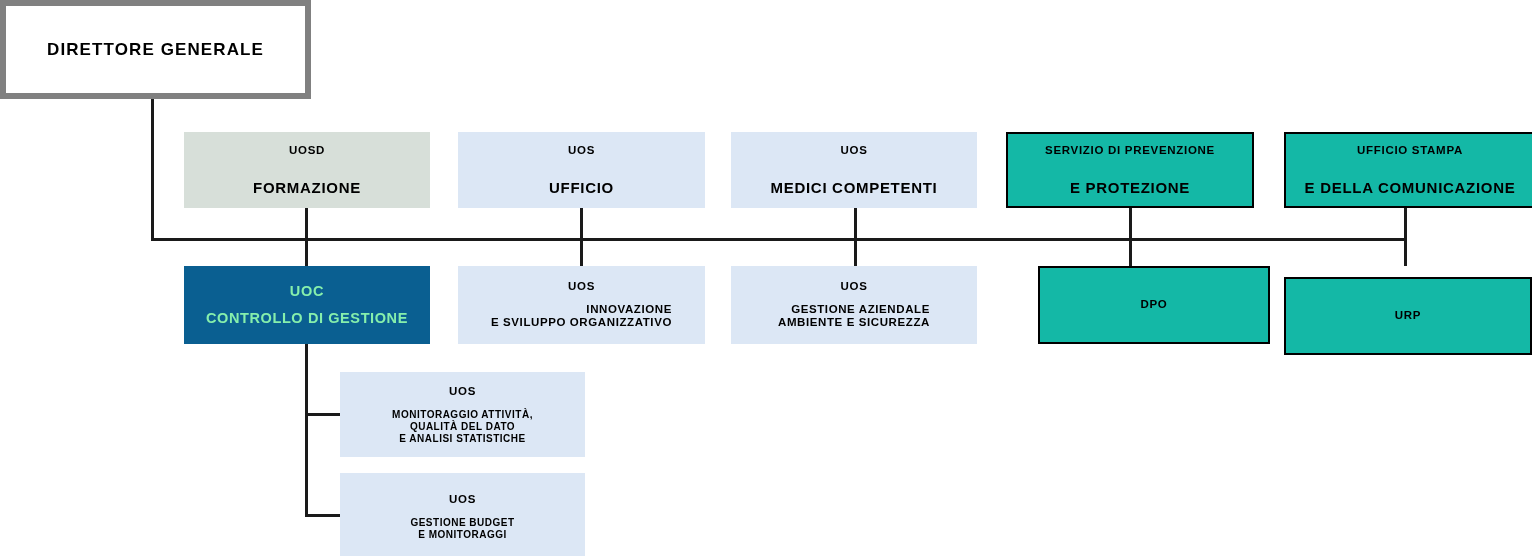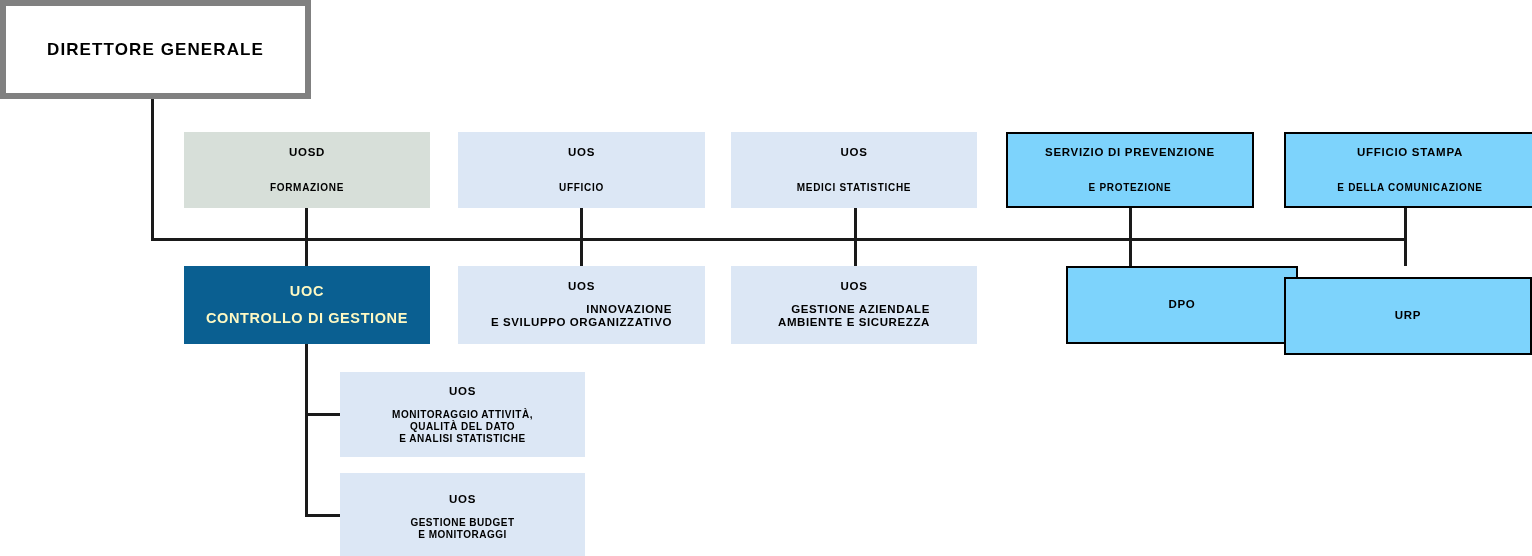--- a/index.html
+++ b/index.html
@@ -12,29 +12,29 @@
   .node .l1{font-weight:bold;letter-spacing:.2px;line-height:1.15;}
   .node .l2{font-weight:bold;letter-spacing:.2px;line-height:1.18;}
 
   
   .root{border:6px solid #808080;background:#ffffff;}
   .root .l1{font-size:17px;color:#000;letter-spacing:1.1px;}
 
   
   .v-sage{background:#d7dfd9;border:0;}
   .v-blue{background:#dce7f5;border:0;}
-  .v-outline{background:#7dd3fc;border:2.5px solid #000000;}
+  .v-outline{background:#14b8a6;border:2.5px solid #000000;}
   .v-darkblue{background:#0a5f91;border:0;}
 
   .v-sage .l1,.v-sage .l2,.v-blue .l1,.v-blue .l2,.v-outline .l1,.v-outline .l2{color:#000;}
-  .v-darkblue .l1,.v-darkblue .l2{color:#fef9c3;}
+  .v-darkblue .l1,.v-darkblue .l2{color:#86efac;}
 
   
   .r1 .l1{font-size:11.5px;letter-spacing:.7px;margin-bottom:22px;}
-  .r1 .l2{font-size:10px;letter-spacing:.7px;}
+  .r1 .l2{font-size:15px;letter-spacing:.7px;}
   .r2 .l1{font-size:11.5px;letter-spacing:.7px;margin-bottom:9px;}
   .r2 .l2{font-size:11.5px;letter-spacing:.6px;text-align:right;}
   .uoc .l1{font-size:14.5px;letter-spacing:.8px;margin-bottom:10px;font-weight:bold;}
   .uoc .l2{font-size:14.5px;letter-spacing:.6px;font-weight:bold;}
   .sub .l1{font-size:11.5px;letter-spacing:.7px;margin-bottom:11px;}
   .sub .l2{font-size:10px;letter-spacing:.5px;}
 
   
   .ln{position:absolute;background:#1a1a1a;}
   .ln.h{height:2.5px;}
@@ -68,21 +68,21 @@
     <span class="l2">FORMAZIONE</span>
   </div>
 
   <div class="node v-blue r1" style="left: 458px; top: 132px; width: 247px; height: 76px; background: rgb(220, 231, 245);">
     <span class="l1">UOS</span>
     <span class="l2">UFFICIO</span>
   </div>
 
   <div class="node v-blue r1" style="left: 731px; top: 132px; width: 246px; height: 76px; background: rgb(220, 231, 245);">
     <span class="l1">UOS</span>
-    <span class="l2">MEDICI STATISTICHE</span>
+    <span class="l2">MEDICI COMPETENTI</span>
   </div>
 
   <div class="node v-outline r1" style="left: 1006px; top: 132px; width: 248px; height: 76px; border-color: rgb(0, 0, 0);">
     <span class="l1">SERVIZIO DI PREVENZIONE</span>
     <span class="l2">E PROTEZIONE</span>
   </div>
 
   <div class="node v-outline r1" style="left: 1284px; top: 132px; width: 252px; height: 76px; border-color: rgb(0, 0, 0);">
     <span class="l1">UFFICIO STAMPA</span>
     <span class="l2">E DELLA COMUNICAZIONE</span>
@@ -96,21 +96,21 @@
   <div class="node v-blue r2" style="left: 458px; top: 266px; width: 247px; height: 78px; background: rgb(220, 231, 245);">
     <span class="l1">UOS</span>
     <span class="l2 ml">INNOVAZIONE<br>E SVILUPPO ORGANIZZATIVO</span>
   </div>
 
   <div class="node v-blue r2" style="left: 731px; top: 266px; width: 246px; height: 78px; background: rgb(220, 231, 245);">
     <span class="l1">UOS</span>
     <span class="l2 ml">GESTIONE AZIENDALE<br>AMBIENTE E SICUREZZA</span>
   </div>
 
-  <div class="node v-outline r2" style="left: 1066px; top: 266px; width: 232px; height: 78px; border-color: rgb(0, 0, 0); text-align: right;">
+  <div class="node v-outline r2" style="left: 1038px; top: 266px; width: 232px; height: 78px; border-color: rgb(0, 0, 0); text-align: right;">
     <span class="l1" style="margin-bottom:0;">DPO</span>
   </div>
 
   <div class="node v-outline r2" style="left: 1284px; top: 277px; width: 248px; height: 78px; border-color: rgb(0, 0, 0);">
     <span class="l1" style="margin-bottom:0;">URP</span>
   </div>
 
   <div class="node v-blue sub" style="left: 340px; top: 372px; width: 245px; height: 85px; background: rgb(220, 231, 245);">
     <span class="l1">UOS</span>
     <span class="l2 ml">MONITORAGGIO ATTIVITÀ,<br>QUALITÀ DEL DATO<br>E ANALISI STATISTICHE</span>

